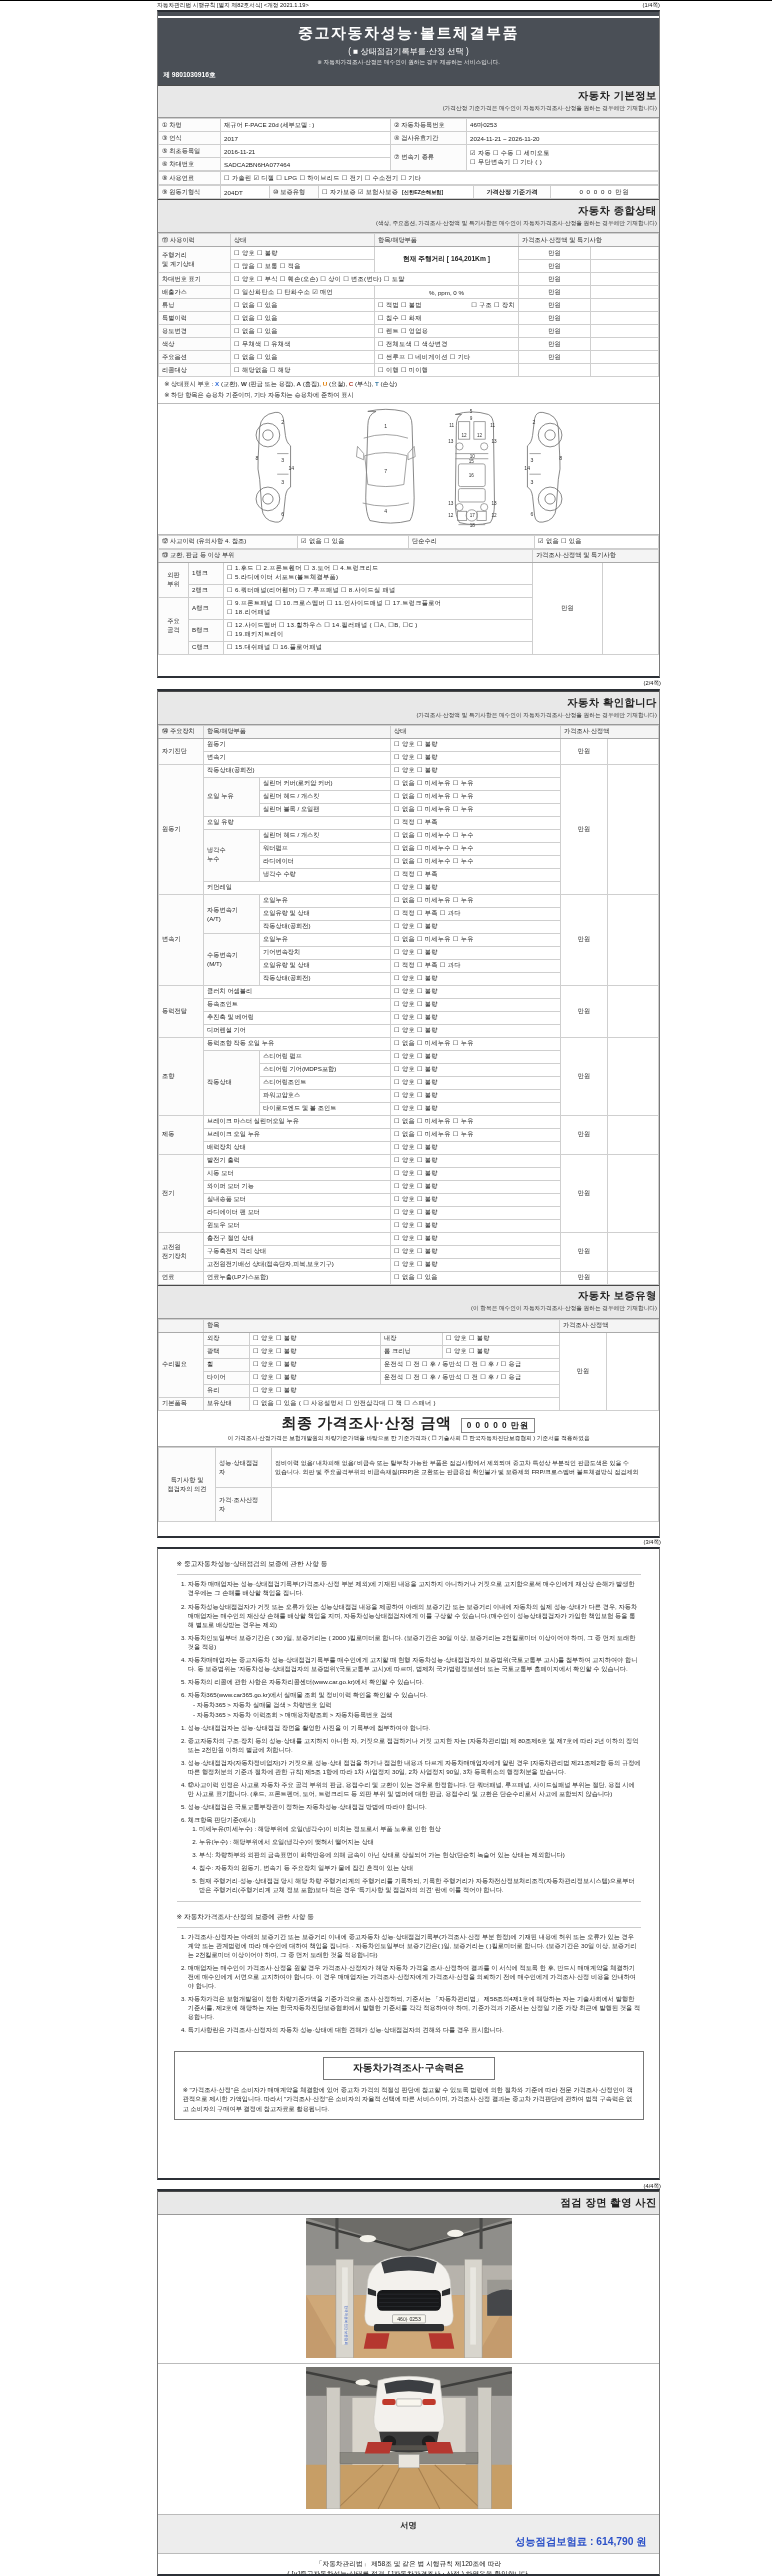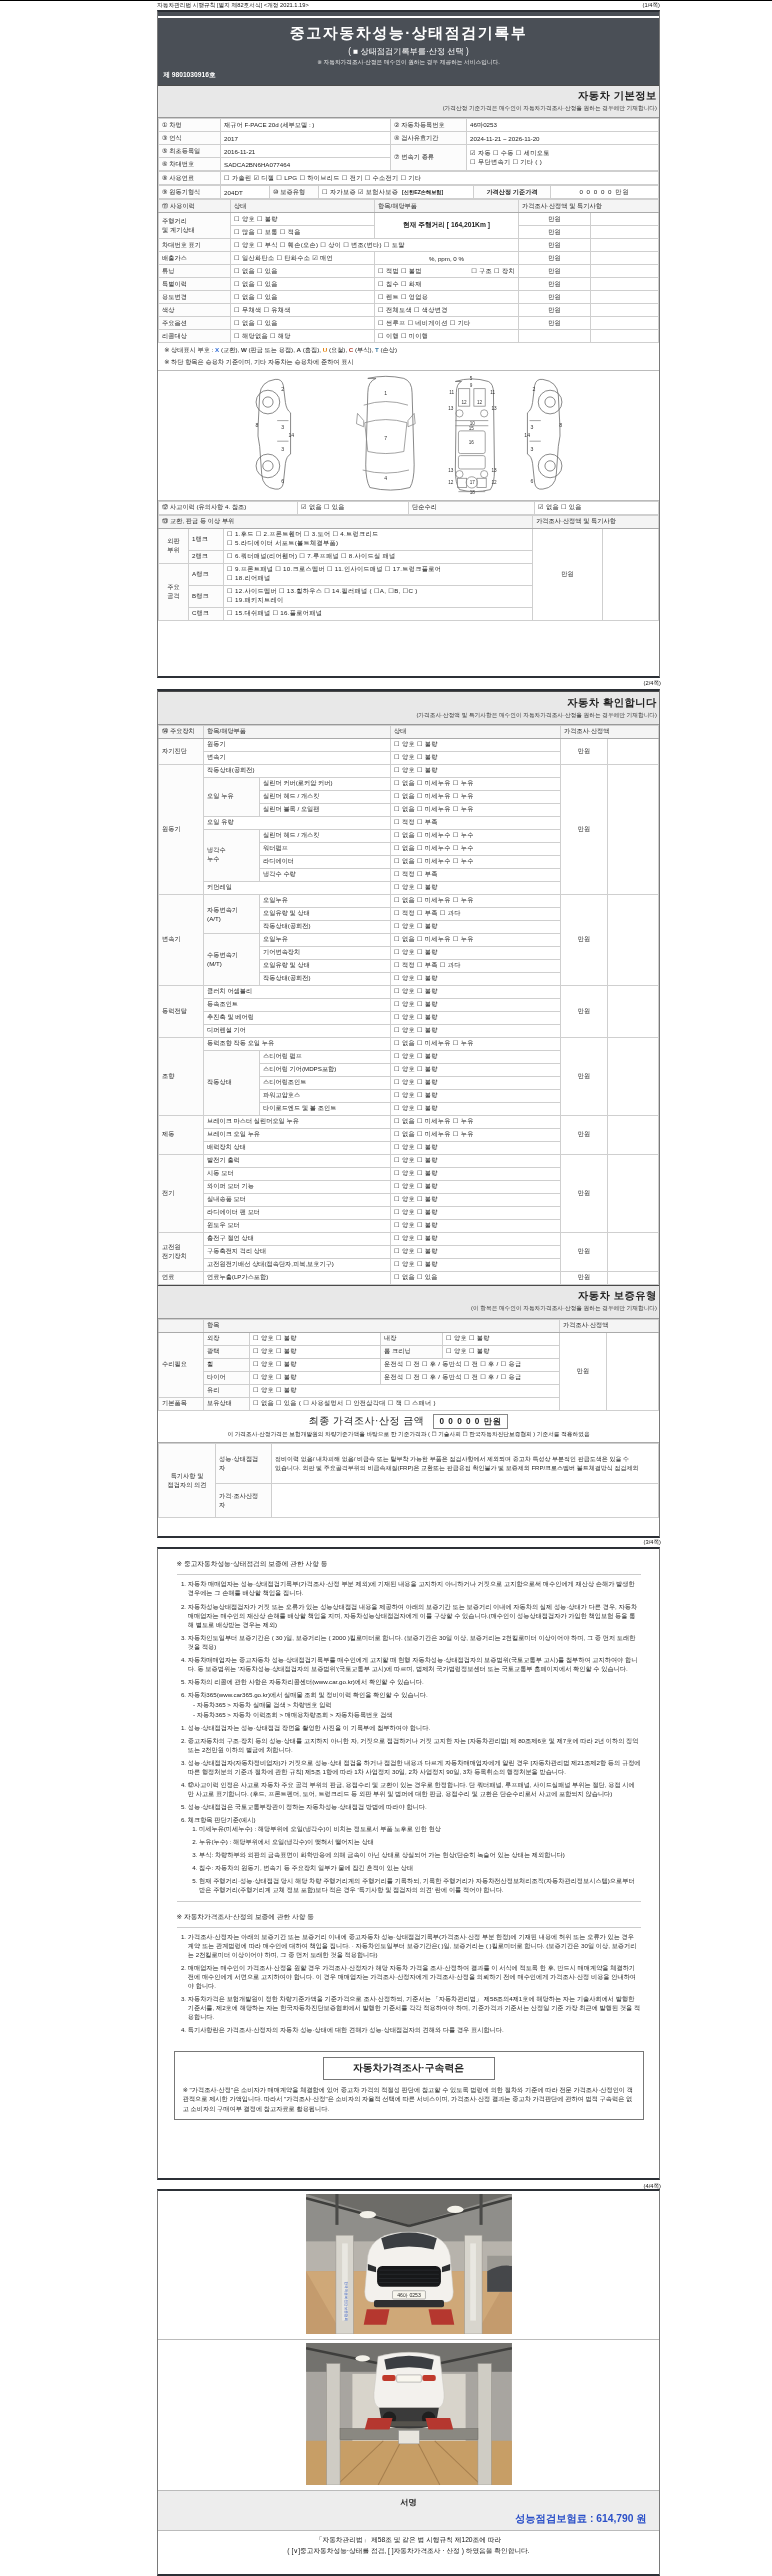--- a/index.html
+++ b/index.html
@@ -63,21 +63,21 @@
 <div class="topline"></div>
 
 <div class="meta">
   <span>자동차관리법 시행규칙 [별지 제82호서식] &lt;개정 2021.1.19&gt;</span>
   <span class="pg">(1/4쪽)</span>
 </div>
 
 <div class="docbox" style="top:10.3px;height:668px;">
   <div class="darkhead">
     <div class="wstrip"></div>
-    <div class="dh-title">중고자동차성능·상태점검기록부</div>
+    <div class="dh-title">중고자동차성능·볼트체결부품</div>
     <div class="dh-sub">( ■ 상태점검기록부를·산정 선택 )</div>
     <div class="dh-note">※ 자동차가격조사·산정은 매수인이 원하는 경우 제공하는 서비스입니다.</div>
     <div class="dh-docno">제 9801030916호</div>
   </div>
 
   <div class="sechead">
     <div class="t">자동차 기본정보</div>
     <div class="n">(가격산정 기준가격은 매수인이 자동차가격조사·산정을 원하는 경우에만 기재합니다)</div>
   </div>
 
@@ -143,20 +143,24 @@
       <td>
         <span class="chk">☐ 자가보증  ☑ 보험사보증</span>
         <span class="badge">[신한EZ손해보험]</span>
       </td>
       <td class="lbl ctr" style="font-weight:bold;">가격산정 기준가격</td>
       <td class="ctr" style="letter-spacing:1px;">0 0 0 0 0 만원</td>
     </tr>
   </tbody>
     </table>
 
+  <div class="sechead">
+    <div class="t">자동차 종합상태</div>
+    <div class="n">(색상, 주요옵션, 가격조사·산정액 및 특기사항은 매수인이 자동차가격조사·산정을 원하는 경우에만 기재합니다)</div>
+  </div>
 
   <table>
     <colgroup>
         <col style="width:72px">
         <col style="width:144px">
         <col style="width:144px">
         <col style="width:72px">
         <col>
       </colgroup>
     <tbody>
@@ -698,21 +702,21 @@
     </tr>
     <tr>
       <td class="lbl">기본품목</td>
       <td class="lbl">보유상태</td>
       <td colspan="3" class="chk">☐ 없음  ☐ 있음  ( ☐ 사용설명서 ☐ 안전삼각대 ☐ 잭 ☐ 스패너 )</td>
     </tr>
   </tbody>
     </table>
 
   <div style="border-bottom:0.5px solid #aaa;padding:3.6px 0 3.1px 0;text-align:center;">
-    <span style="font-size:10px;font-weight:normal;letter-spacing:0.5px;">최종 가격조사·산정 금액</span>
+    <span style="font-size:15px;font-weight:bold;letter-spacing:0.5px;">최종 가격조사·산정 금액</span>
     &nbsp;&nbsp;
     <span class="amountbox">0  0  0  0  0 만원</span>
     <div style="font-size:5.7px;margin-top:2.1px;">이 가격조사·산정가격은 보험개발원의 차량기준가액을 바탕으로 한 기준가격과 ( ☐ 기술사회 ☐ 한국자동차진단보증협회 ) 기준서를 적용하였음</div>
   </div>
 
   <table>
     <colgroup>
         <col style="width:57px">
         <col style="width:56px">
         <col>
@@ -779,20 +783,23 @@
   </div>
   <div class="valbox">
     <div class="vtitle">자동차가격조사·구속력은</div>
     <div class="vtext">※ "가격조사·산정"은 소비자가 매매계약을 체결함에 있어 중고차 가격의 적절성 판단에 참고할 수 있도록 법령에 의한 절차와 기준에 따라 전문 가격조사·산정인이 객관적으로 제시한 가액입니다. 따라서 "가격조사·산정"은 소비자의 자율적 선택에 따른 서비스이며, 가격조사·산정 결과는 중고차 가격판단에 관하여 법적 구속력은 없고 소비자의 구매여부 결정에 참고자료로 활용됩니다.</div>
   </div>
 </div>
 
 <div class="pagenum" style="top:2183px;">(4/4쪽)</div>
 
 <div class="docbox" style="top:2189px;height:387px;">
+  <div class="sechead">
+    <div class="t">점검 장면 촬영 사진</div>
+  </div>
 
   <div class="photowrap">
     <svg width="206" height="140" viewBox="0 0 400 272">
       <rect width="400" height="272" fill="#b7b3ac"></rect>
       <rect x="0" y="150" width="400" height="122" fill="#c49b6d"></rect>
       <polygon points="0,150 400,150 330,272 70,272" fill="#cfa878"></polygon>
       <rect x="0" y="0" width="400" height="92" fill="#8f8e8a"></rect>
       <polygon points="0,0 200,60 400,0" fill="#6d6c68"></polygon>
       <line x1="0" y1="8" x2="200" y2="62" stroke="#3e3e3c" stroke-width="5"></line>
       <line x1="400" y1="8" x2="200" y2="62" stroke="#3e3e3c" stroke-width="5"></line>

